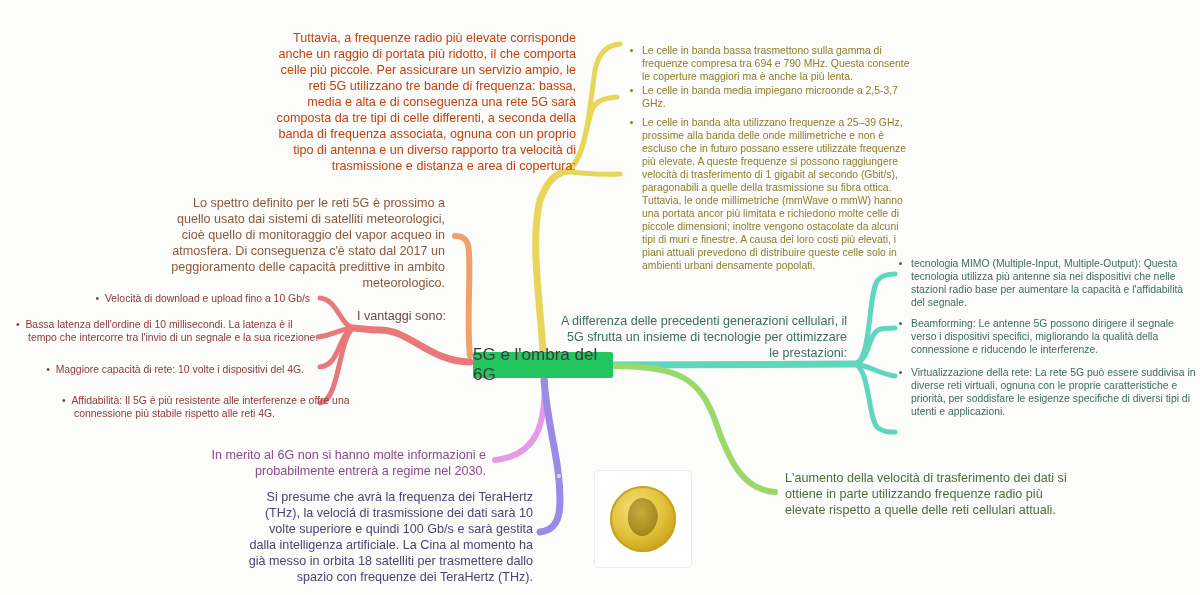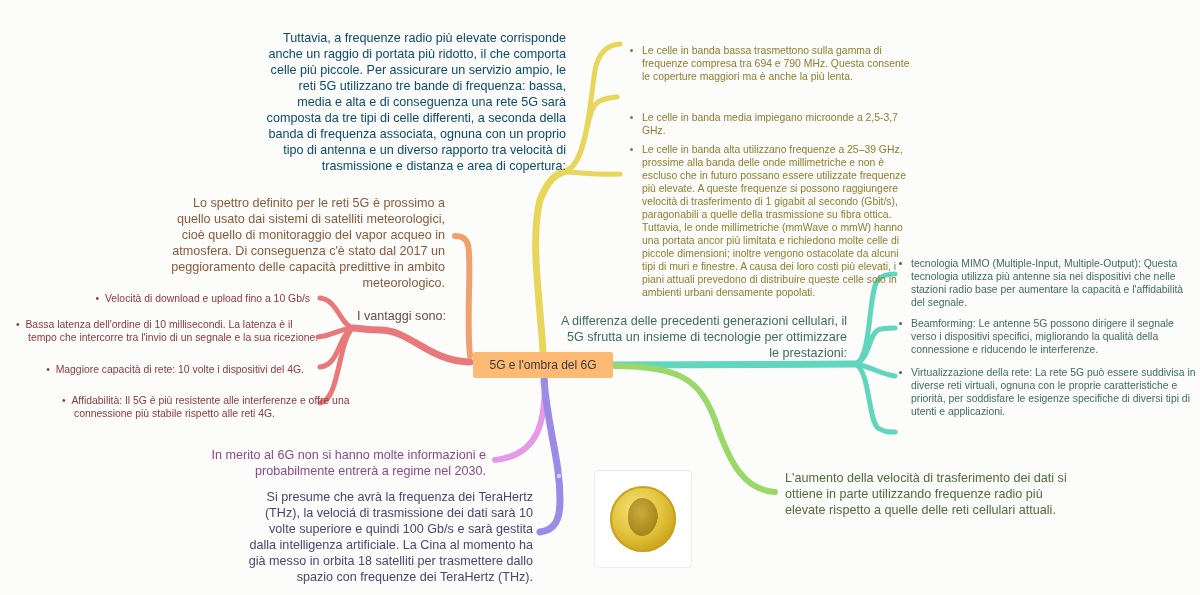--- a/index.html
+++ b/index.html
@@ -14,21 +14,21 @@
   .node.right { text-align:right; }
   .small { font-size:10.4px; line-height:13px; }
   .bullets { list-style:none; margin:0; padding:0; }
   .bullets li { position:relative; padding-left:14px; }
   .bullets li::before {
     content:""; position:absolute; left:2px; top:5px;
     width:3px; height:3px; border-radius:50%; background:currentColor;
   }
   .root {
     position:absolute; left:473px; top:352px; width:140px; height:26px;
-    background:#fdba74; color:#3a3a3a; font-size:12px;
+    background:#22c55e; color:#3a3a3a; font-size:17px;
     display:flex; align-items:center; justify-content:center;
     border-radius:2px;
   }
   .coin-card {
     position:absolute; left:594px; top:470px; width:96px; height:96px;
     background:#ffffff; border:1px solid #ececec; border-radius:4px;
     display:flex; align-items:center; justify-content:center;
   }
   .coin {
     width:66px; height:66px; border-radius:50%;
@@ -86,25 +86,25 @@
   <g stroke="#9b8ae6">
     <path d="M544 380 C548 430 560 460 560 500 C560 520 555 530 540 532" stroke-width="7"></path>
     <circle cx="559" cy="476" r="2.2" fill="#d7cff8" stroke="none"></circle>
   </g>
 </svg>
 
 <div class="root">
   <span>5G e l'ombra del 6G</span>
 </div>
 
-<div class="node right" style="left:266px; top:30px; width:300px; color:#0c4a6e;">
+<div class="node right" style="left:276px; top:30px; width:300px; color:#c2410c;">
   <span>Tuttavia, a frequenze radio più elevate corrisponde anche un raggio di portata più ridotto, il che comporta celle più piccole. Per assicurare un servizio ampio, le reti 5G utilizzano tre bande di frequenza: bassa, media e alta e di conseguenza una rete 5G sarà composta da tre tipi di celle differenti, a seconda della banda di frequenza associata, ognuna con un proprio tipo di antenna e un diverso rapporto tra velocità di trasmissione e distanza e area di copertura:</span>
 </div>
 <ul class="bullets small node" style="left:628px; top:44px; width:285px; color:#8d7d2c;">
-  <li style="margin-bottom:28px;"><span>Le celle in banda bassa trasmettono sulla gamma di frequenze compresa tra 694 e 790 MHz. Questa consente le coperture maggiori ma è anche la più lenta.</span></li>
+  <li style="margin-bottom:1px;"><span>Le celle in banda bassa trasmettono sulla gamma di frequenze compresa tra 694 e 790 MHz. Questa consente le coperture maggiori ma è anche la più lenta.</span></li>
   <li style="margin-bottom:6px;"><span>Le celle in banda media impiegano microonde a 2,5-3,7 GHz.</span></li>
   <li><span>Le celle in banda alta utilizzano frequenze a 25–39 GHz, prossime alla banda delle onde millimetriche e non è escluso che in futuro possano essere utilizzate frequenze più elevate. A queste frequenze si possono raggiungere velocità di trasferimento di 1 gigabit al secondo (Gbit/s), paragonabili a quelle della trasmissione su fibra ottica. Tuttavia, le onde millimetriche (mmWave o mmW) hanno una portata ancor più limitata e richiedono molte celle di piccole dimensioni; inoltre vengono ostacolate da alcuni tipi di muri e finestre. A causa dei loro costi più elevati, i piani attuali prevedono di distribuire queste celle solo in ambienti urbani densamente popolati.</span></li>
 </ul>
 
 <div class="node right" style="left:160px; top:195px; width:285px; color:#8a5a3a;">
   <span>Lo spettro definito per le reti 5G è prossimo a quello usato dai sistemi di satelliti meteorologici, cioè quello di monitoraggio del vapor acqueo in atmosfera. Di conseguenza c'è stato dal 2017 un peggioramento delle capacità predittive in ambito meteorologico.</span>
 </div>
 
 <div class="node" style="left:357px; top:308px; color:#6a4a4a;">
   <span>I vantaggi sono:</span>

